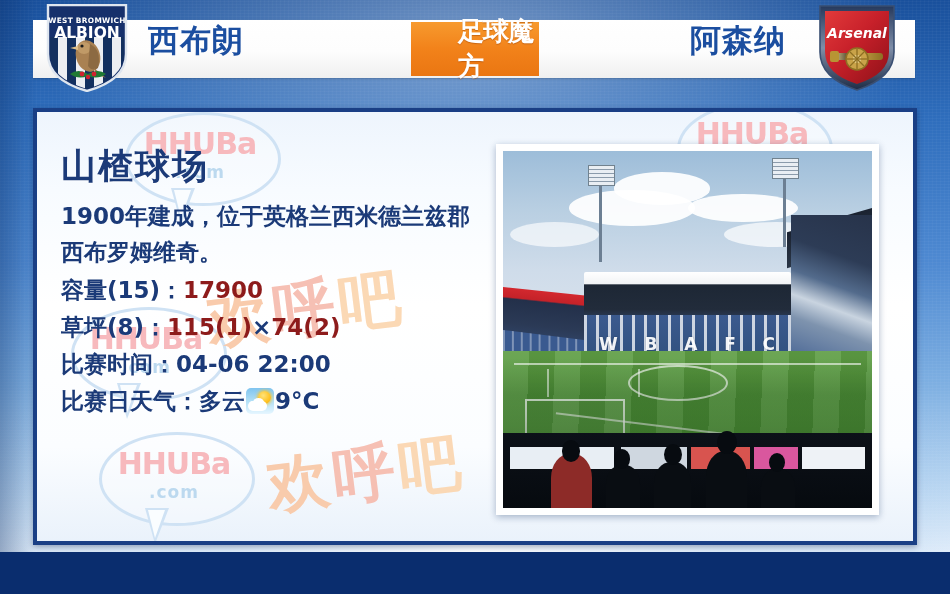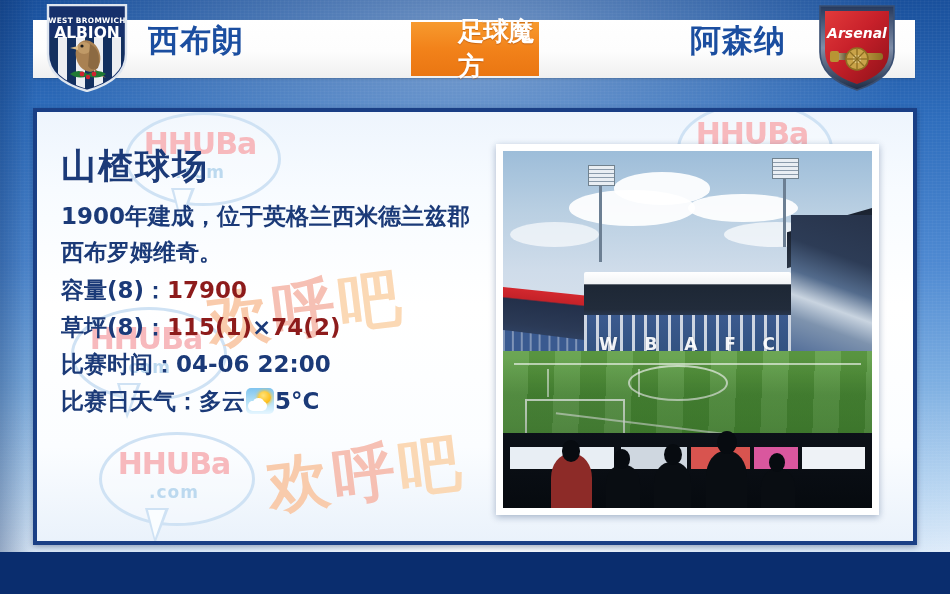--- a/index.html
+++ b/index.html
@@ -489,33 +489,33 @@
     <div class="wm wm-huan" style="left:230px; top:320px;">
       <span class="k1">欢</span><span class="k2">呼</span><span class="k3">吧</span>
     </div>
 
     <div class="info">
       <div class="stadium-title">山楂球场</div>
 
       <div class="desc">1900年建成，位于英格兰西米德兰兹郡西布罗姆维奇。</div>
 
       <div class="row">
-        <span>容量(8)：</span><span class="val-red">17900</span>
+        <span>容量(15)：</span><span class="val-red">17900</span>
       </div>
 
       <div class="row">
         <span>草坪(8)：</span><span class="val-red">115(1)</span><span class="val-blue">×</span><span class="val-red">74(2)</span>
       </div>
 
       <div class="row">
         <span>比赛时间：</span><span>04-06 22:00</span>
       </div>
 
       <div class="row">
-        <span>比赛日天气：</span><span>多云</span><span class="weather-icon"><span class="sun"></span><span class="cloud3"></span><span class="cloud2"></span><span class="cloud1"></span></span><span>5°C</span>
+        <span>比赛日天气：</span><span>多云</span><span class="weather-icon"><span class="sun"></span><span class="cloud3"></span><span class="cloud2"></span><span class="cloud1"></span></span><span>9°C</span>
       </div>
     </div>
 
     <div class="photo-frame">
       <div class="photo">
         <div class="sky"></div>
 
         <div class="cloudmass" style="left:18%; top:11%; width:34%; height:10%;"></div>
         <div class="cloudmass" style="left:30%; top:6%; width:26%; height:9%;"></div>
         <div class="cloudmass" style="left:50%; top:12%; width:30%; height:8%;"></div>

